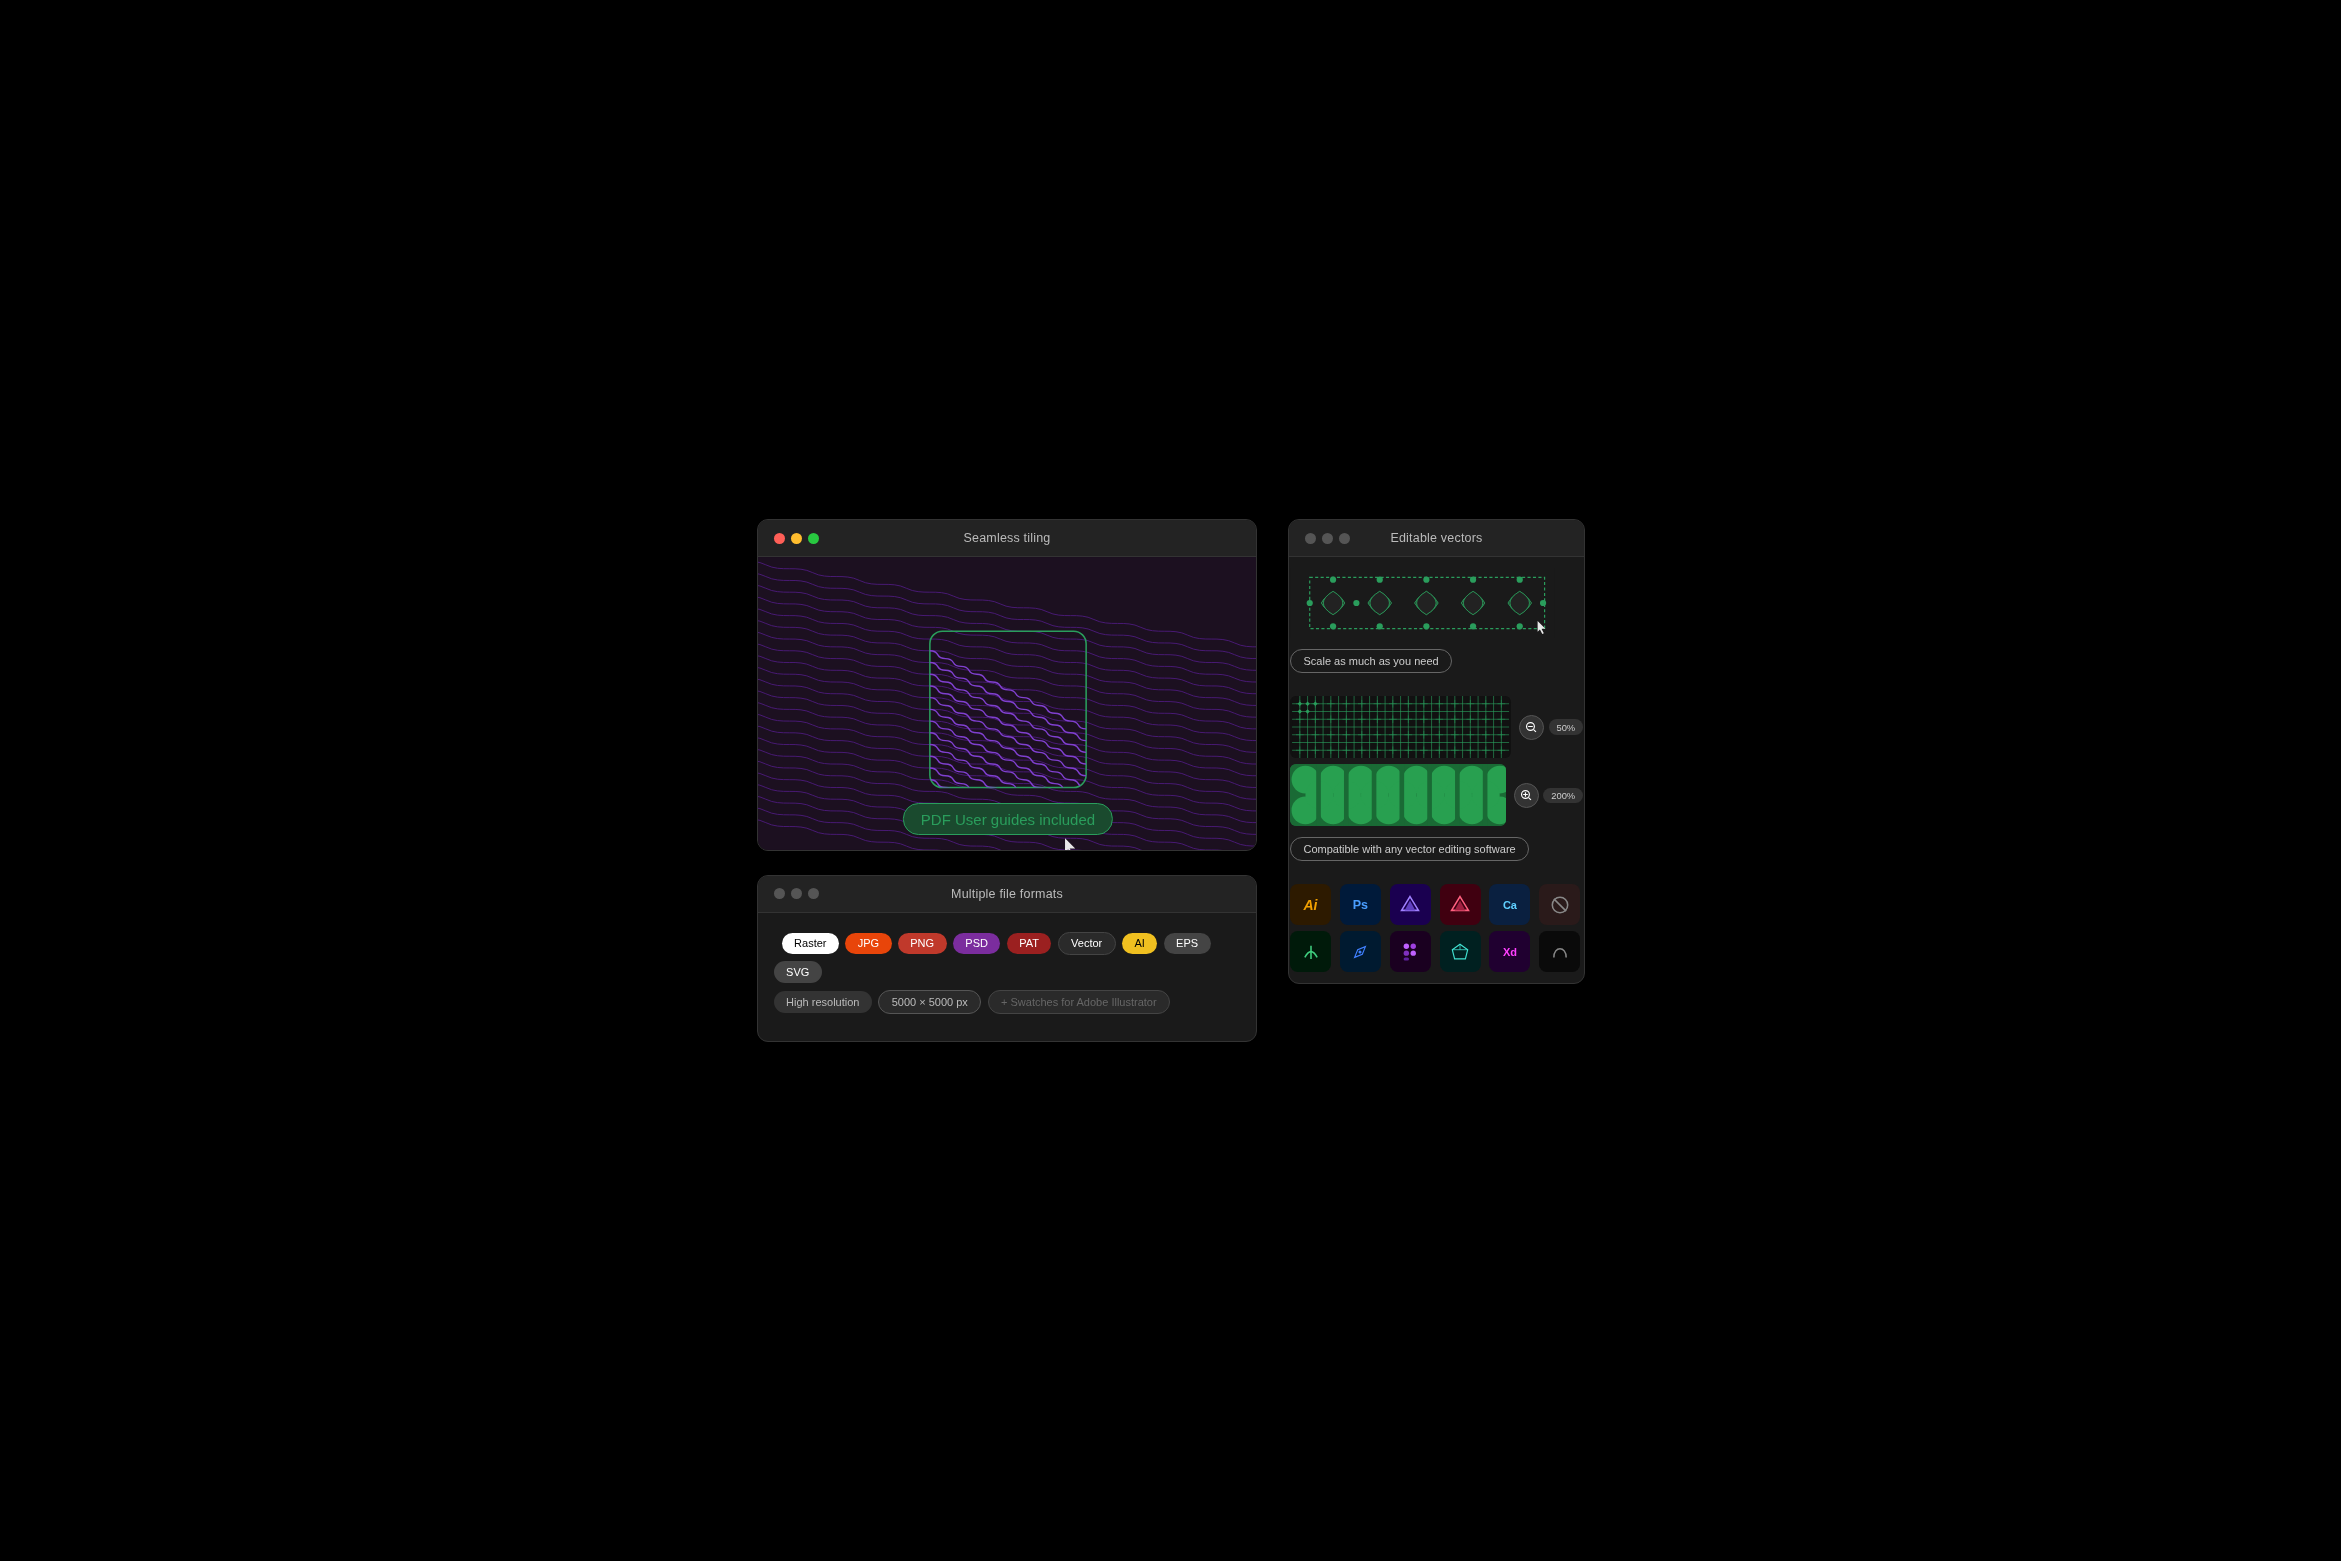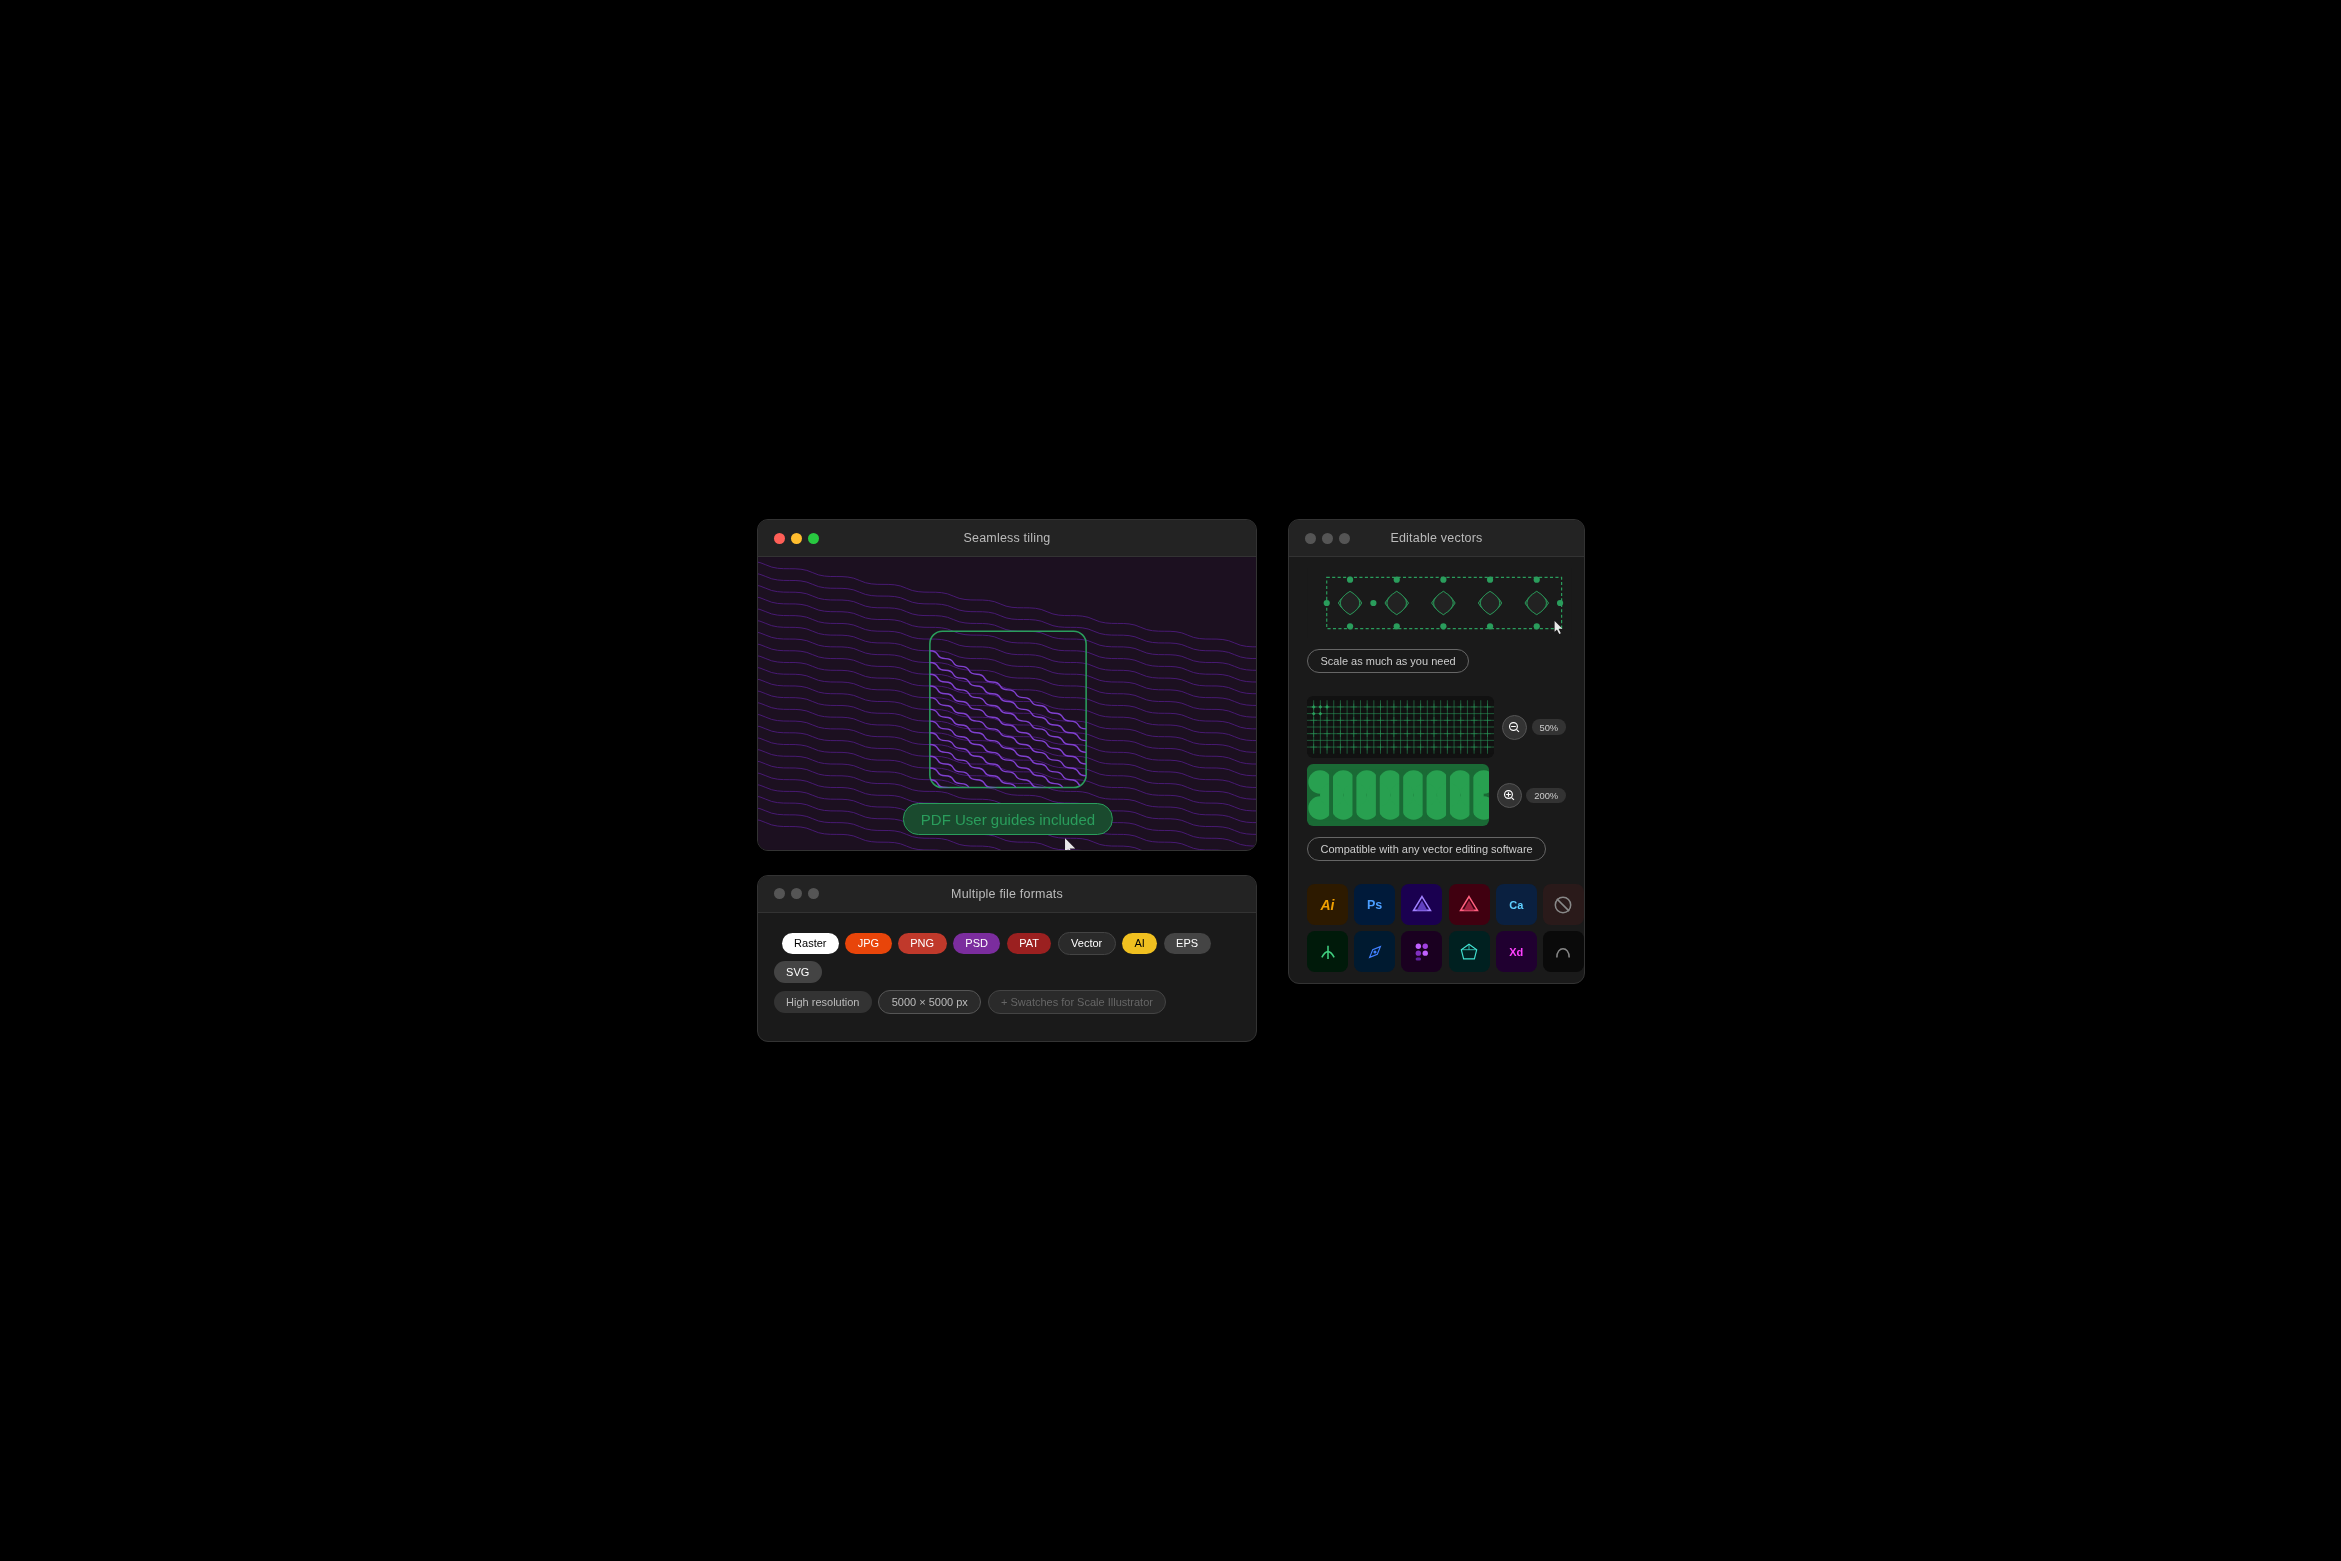--- a/index.html
+++ b/index.html
@@ -234,21 +234,21 @@
     .sw-icon.xd-icon { background: #200030; color: #ff40ff; }
     .sw-icon.curve-icon { background: #0a0a0a; color: #888; }
 
     
     .wavy-svg {
       width: 100%;
       height: 100%;
     }
 
     .section-padding {
-      padding: 11px 18px;
+      padding: 11px 1px;
     }
 
     .zoom-row {
       display: flex;
       align-items: stretch;
       gap: 7.8px;
       margin-bottom: 6.2px;
     }
 
     .left-panels {
@@ -352,21 +352,21 @@
             <span class="tag tag-purple">PSD</span>
             <span class="tag tag-dark-red">PAT</span>
             <span class="tag tag-dark">Vector</span>
             <span class="tag tag-yellow">AI</span>
             <span class="tag tag-gray">EPS</span>
             <span class="tag tag-gray">SVG</span>
           </div>
           <div class="tags-row">
             <span class="tag tag-gray-dark">High resolution</span>
             <span class="tag tag-gray-outline">5000 × 5000 px</span>
-            <span class="tag tag-dim">+ Swatches for Scale Illustrator</span>
+            <span class="tag tag-dim">+ Swatches for Adobe Illustrator</span>
           </div>
         </div>
       </div>
 
     </div>
 
     <div class="window vectors-panel">
       <div class="window-titlebar">
         <div class="traffic-lights">
           <div class="traffic-light tl-gray"></div>

